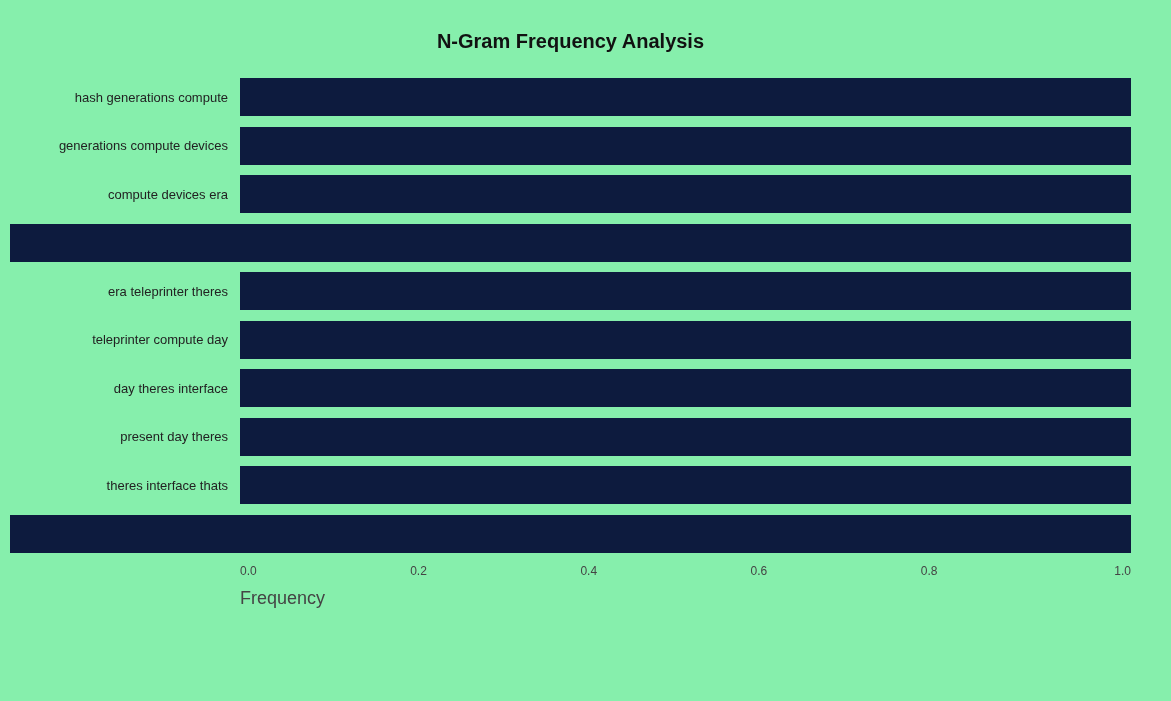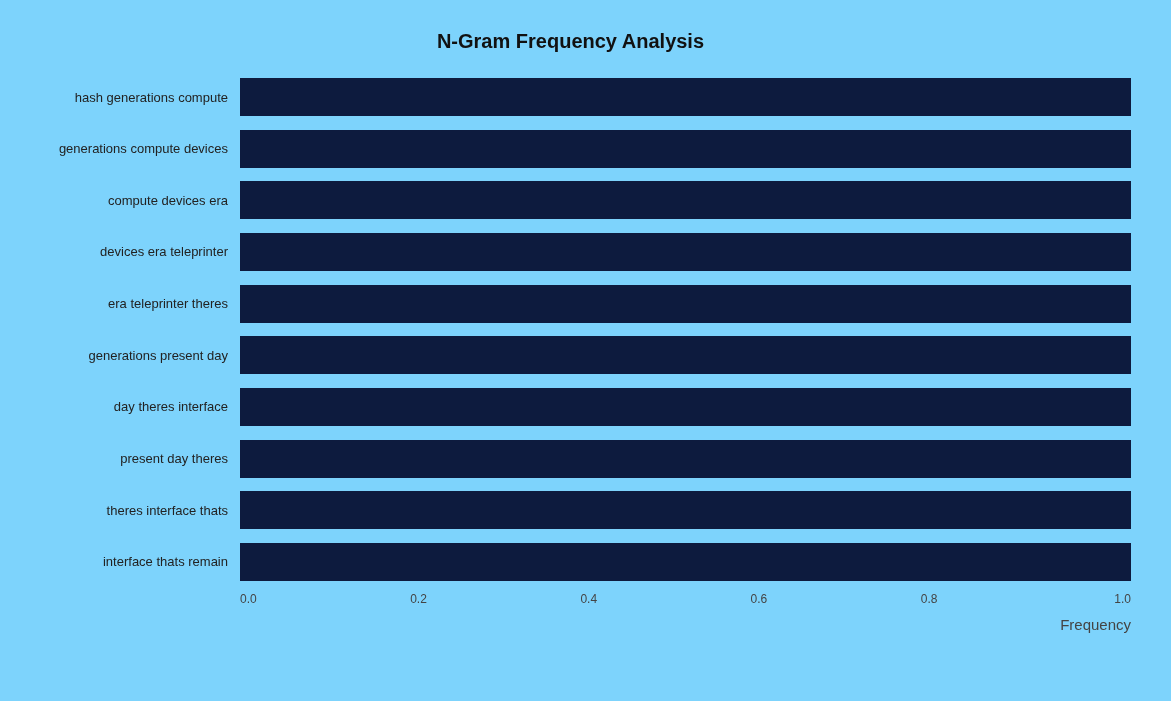--- a/index.html
+++ b/index.html
@@ -6,24 +6,24 @@
     body {
       background: #f7f7f7;
       font-family: Arial, sans-serif;
       width: 1171px;
       height: 701px;
       display: flex;
       align-items: center;
       justify-content: center;
     }
     .chart-container {
-      background: #7dd3fc;
+      background: #86efac;
       width: 1171px;
       height: 701px;
-      padding: 20px 40px 68px 10px;
+      padding: 20px 40px 92px 10px;
       display: flex;
       flex-direction: column;
     }
     .chart-title {
       text-align: center;
       font-size: 20px;
       font-weight: bold;
       color: #111;
       margin-bottom: 20px;
       padding-top: 10px;
@@ -85,22 +85,22 @@
     }
     .x-tick:first-child {
       margin-left: 0;
       text-align: left;
     }
     .x-tick:last-child {
       margin-right: 0;
       text-align: right;
     }
     .x-axis-label {
-      text-align: right;
-      font-size: 15px;
+      text-align: left;
+      font-size: 18px;
       color: #444;
       margin-top: 4px;
     }
   </style>
 </head>
 <body>
 
 <div class="chart-container">
   <div class="chart-title">N-Gram Frequency Analysis</div>
 
@@ -119,33 +119,32 @@
             <div class="bar-fill" style="width: 100%;"></div>
           </div>
         </div>
         <div class="bar-row">
           <div class="bar-label">compute devices era</div>
           <div class="bar-track">
             <div class="bar-fill" style="width: 100%;"></div>
           </div>
         </div>
         <div class="bar-row">
-          <div class="bar-label">devices era teleprinter</div>
           <div class="bar-track">
             <div class="bar-fill" style="width: 100%;"></div>
           </div>
         </div>
         <div class="bar-row">
           <div class="bar-label">era teleprinter theres</div>
           <div class="bar-track">
             <div class="bar-fill" style="width: 100%;"></div>
           </div>
         </div>
         <div class="bar-row">
-          <div class="bar-label">generations present day</div>
+          <div class="bar-label">teleprinter compute day</div>
           <div class="bar-track">
             <div class="bar-fill" style="width: 100%;"></div>
           </div>
         </div>
         <div class="bar-row">
           <div class="bar-label">day theres interface</div>
           <div class="bar-track">
             <div class="bar-fill" style="width: 100%;"></div>
           </div>
         </div>
@@ -155,21 +154,20 @@
             <div class="bar-fill" style="width: 100%;"></div>
           </div>
         </div>
         <div class="bar-row">
           <div class="bar-label">theres interface thats</div>
           <div class="bar-track">
             <div class="bar-fill" style="width: 100%;"></div>
           </div>
         </div>
         <div class="bar-row">
-          <div class="bar-label">interface thats remain</div>
           <div class="bar-track">
             <div class="bar-fill" style="width: 100%;"></div>
           </div>
         </div>
       </div>
 
     <div class="x-axis-area">
       <div class="x-axis-ticks" id="x-ticks">
       <div class="x-tick">0.0</div>
           <div class="x-tick">0.2</div>

